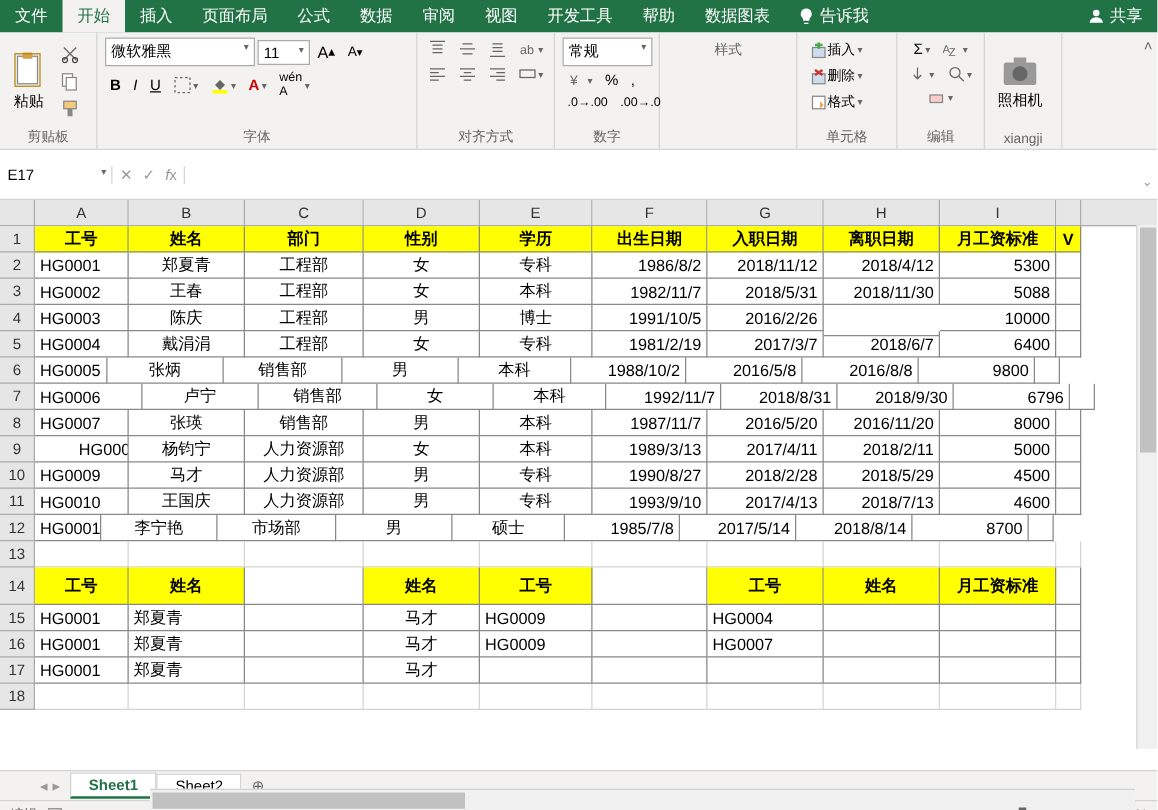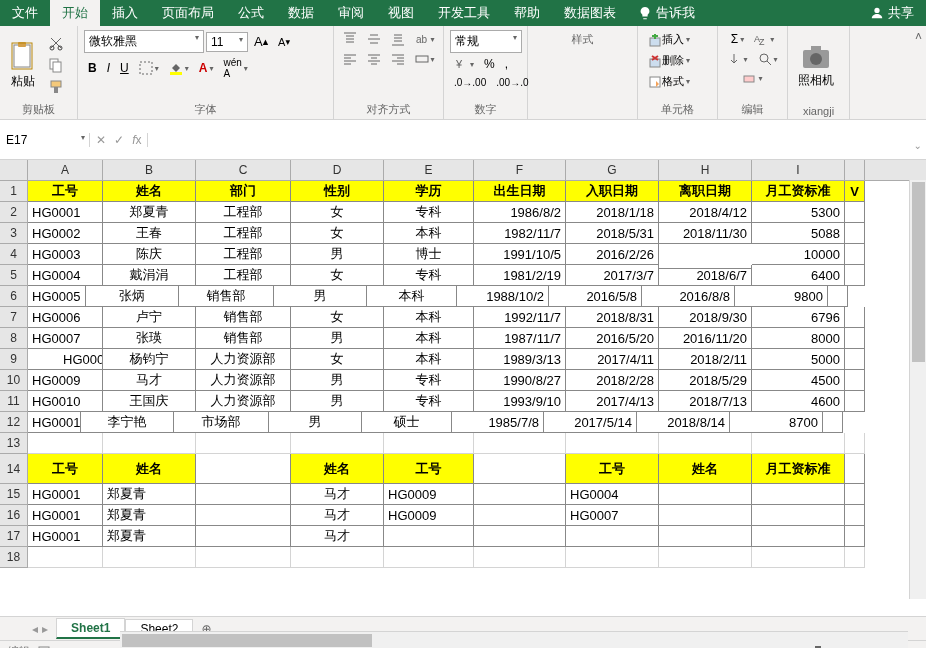--- a/index.html
+++ b/index.html
@@ -386,21 +386,21 @@
           <div class="cell hdr-cell" style="width: 93px;">月工资标准</div>
           <div class="cell hdr-cell" style="width: 20px;">V</div>
         </div>
         <div class="cell-row bordered">
           <div class="cell" style="width: 75px;">HG0001</div>
           <div class="cell ctr" style="width: 93px;">郑夏青</div>
           <div class="cell ctr" style="width: 95px;">工程部</div>
           <div class="cell ctr" style="width: 93px;">女</div>
           <div class="cell ctr" style="width: 90px;">专科</div>
           <div class="cell rt" style="width: 92px;">1986/8/2</div>
-          <div class="cell rt" style="width: 93px;">2018/1/18</div>
+          <div class="cell rt" style="width: 93px;">2018/11/12</div>
           <div class="cell rt" style="width: 93px;">2018/4/12</div>
           <div class="cell rt" style="width: 93px;">5300</div>
           <div class="cell" style="width: 20px;"></div>
         </div>
         <div class="cell-row bordered">
           <div class="cell" style="width: 75px;">HG0002</div>
           <div class="cell ctr" style="width: 93px;">王春</div>
           <div class="cell ctr" style="width: 95px;">工程部</div>
           <div class="cell ctr" style="width: 93px;">女</div>
           <div class="cell ctr" style="width: 90px;">本科</div>
@@ -440,21 +440,21 @@
           <div class="cell ctr" style="width: 95px;">销售部</div>
           <div class="cell ctr" style="width: 93px;">男</div>
           <div class="cell ctr" style="width: 90px;">本科</div>
           <div class="cell rt" style="width: 92px;">1988/10/2</div>
           <div class="cell rt" style="width: 93px;">2016/5/8</div>
           <div class="cell rt" style="width: 93px;">2016/8/8</div>
           <div class="cell rt" style="width: 93px;">9800</div>
           <div class="cell" style="width: 20px;"></div>
         </div>
         <div class="cell-row bordered">
-          <div class="cell" style="width: 75px;">HG0006</div>
+          <div class="cell" style="width: 86px;">HG0006</div>
           <div class="cell ctr" style="width: 93px;">卢宁</div>
           <div class="cell ctr" style="width: 95px;">销售部</div>
           <div class="cell ctr" style="width: 93px;">女</div>
           <div class="cell ctr" style="width: 90px;">本科</div>
           <div class="cell rt" style="width: 92px;">1992/11/7</div>
           <div class="cell rt" style="width: 93px;">2018/8/31</div>
           <div class="cell rt" style="width: 93px;">2018/9/30</div>
           <div class="cell rt" style="width: 93px;">6796</div>
           <div class="cell" style="width: 20px;"></div>
         </div>

